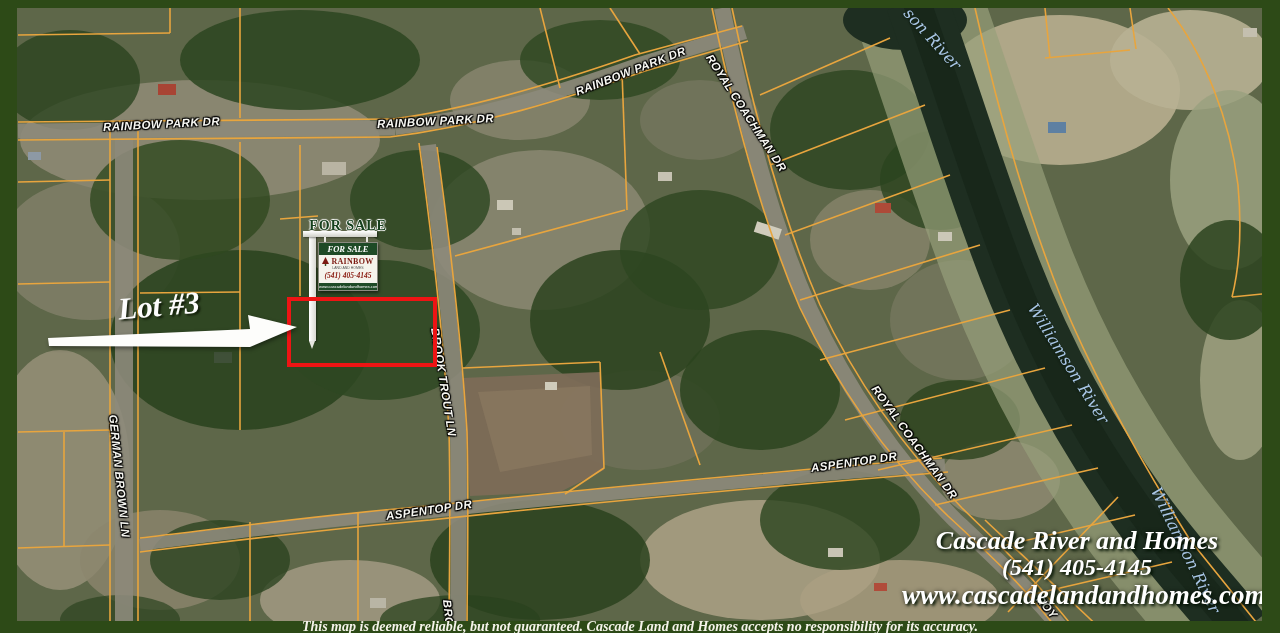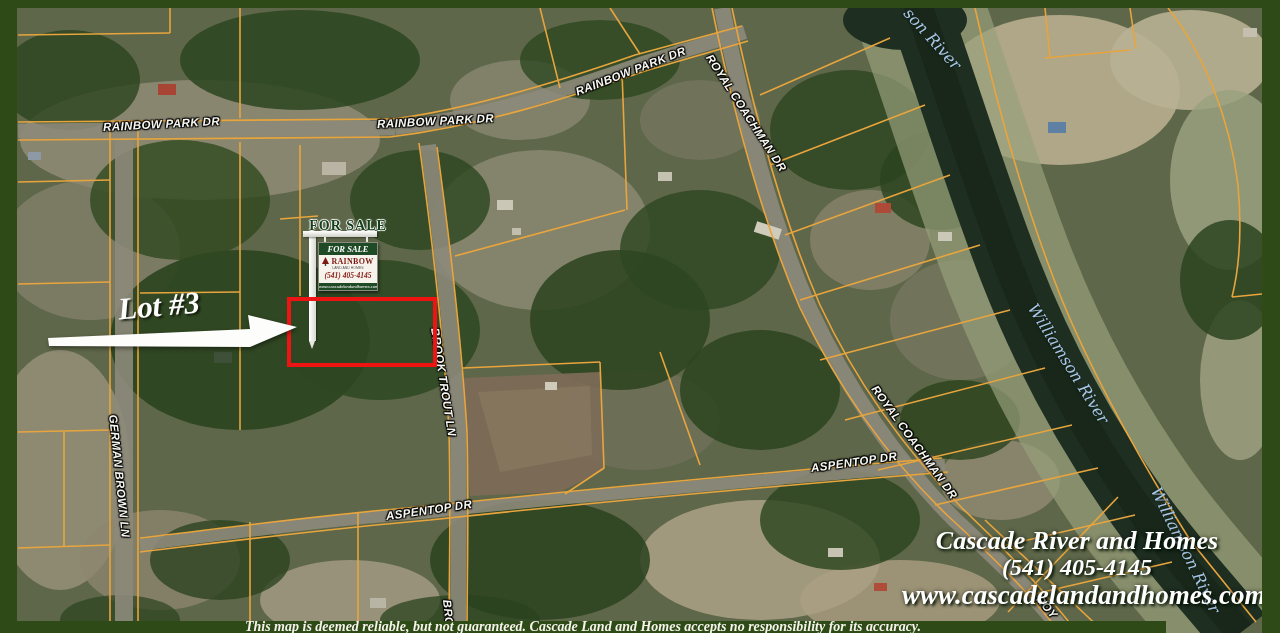--- a/index.html
+++ b/index.html
@@ -45,21 +45,21 @@
   .sign-panel-footer{background:#1e4a26;color:#fff;font:normal 4px "Liberation Sans",sans-serif;text-align:center;height:7px;line-height:7px;margin-top:auto;overflow:hidden;}
 
   
   .branding{position:absolute;left:902px;top:527px;width:350px;text-align:center;color:#ffffff;z-index:8;
     text-shadow:2px 2px 3px rgba(0,18,0,.9),0 0 4px rgba(0,0,0,.6);}
   .branding .b1{font:italic bold 26px "Liberation Serif",serif;line-height:27px;}
   .branding .b2{font:italic bold 24px "Liberation Serif",serif;line-height:26px;}
   .branding .b3{font:italic bold 27px "Liberation Serif",serif;line-height:31px;}
 
   
-  .disclaimer{position:absolute;left:0;bottom:0;width:1166px;height:12px;background:#2d4a17;z-index:11;overflow:hidden;}
+  .disclaimer{position:absolute;left:0;bottom:0;width:1280px;height:12px;background:#2d4a17;z-index:11;overflow:hidden;}
   .disclaimer .txt{position:relative;top:-2px;text-align:center;font:italic bold 14px "Liberation Serif",serif;color:#f5f3ea;white-space:nowrap;}
 </style>
 </head>
 <body>
 
 <div class="stage">
 
   <svg class="mapart" width="1280" height="633" viewBox="0 0 1280 633">
     <rect width="1280" height="633" fill="#5e6749"></rect>
     <g>

